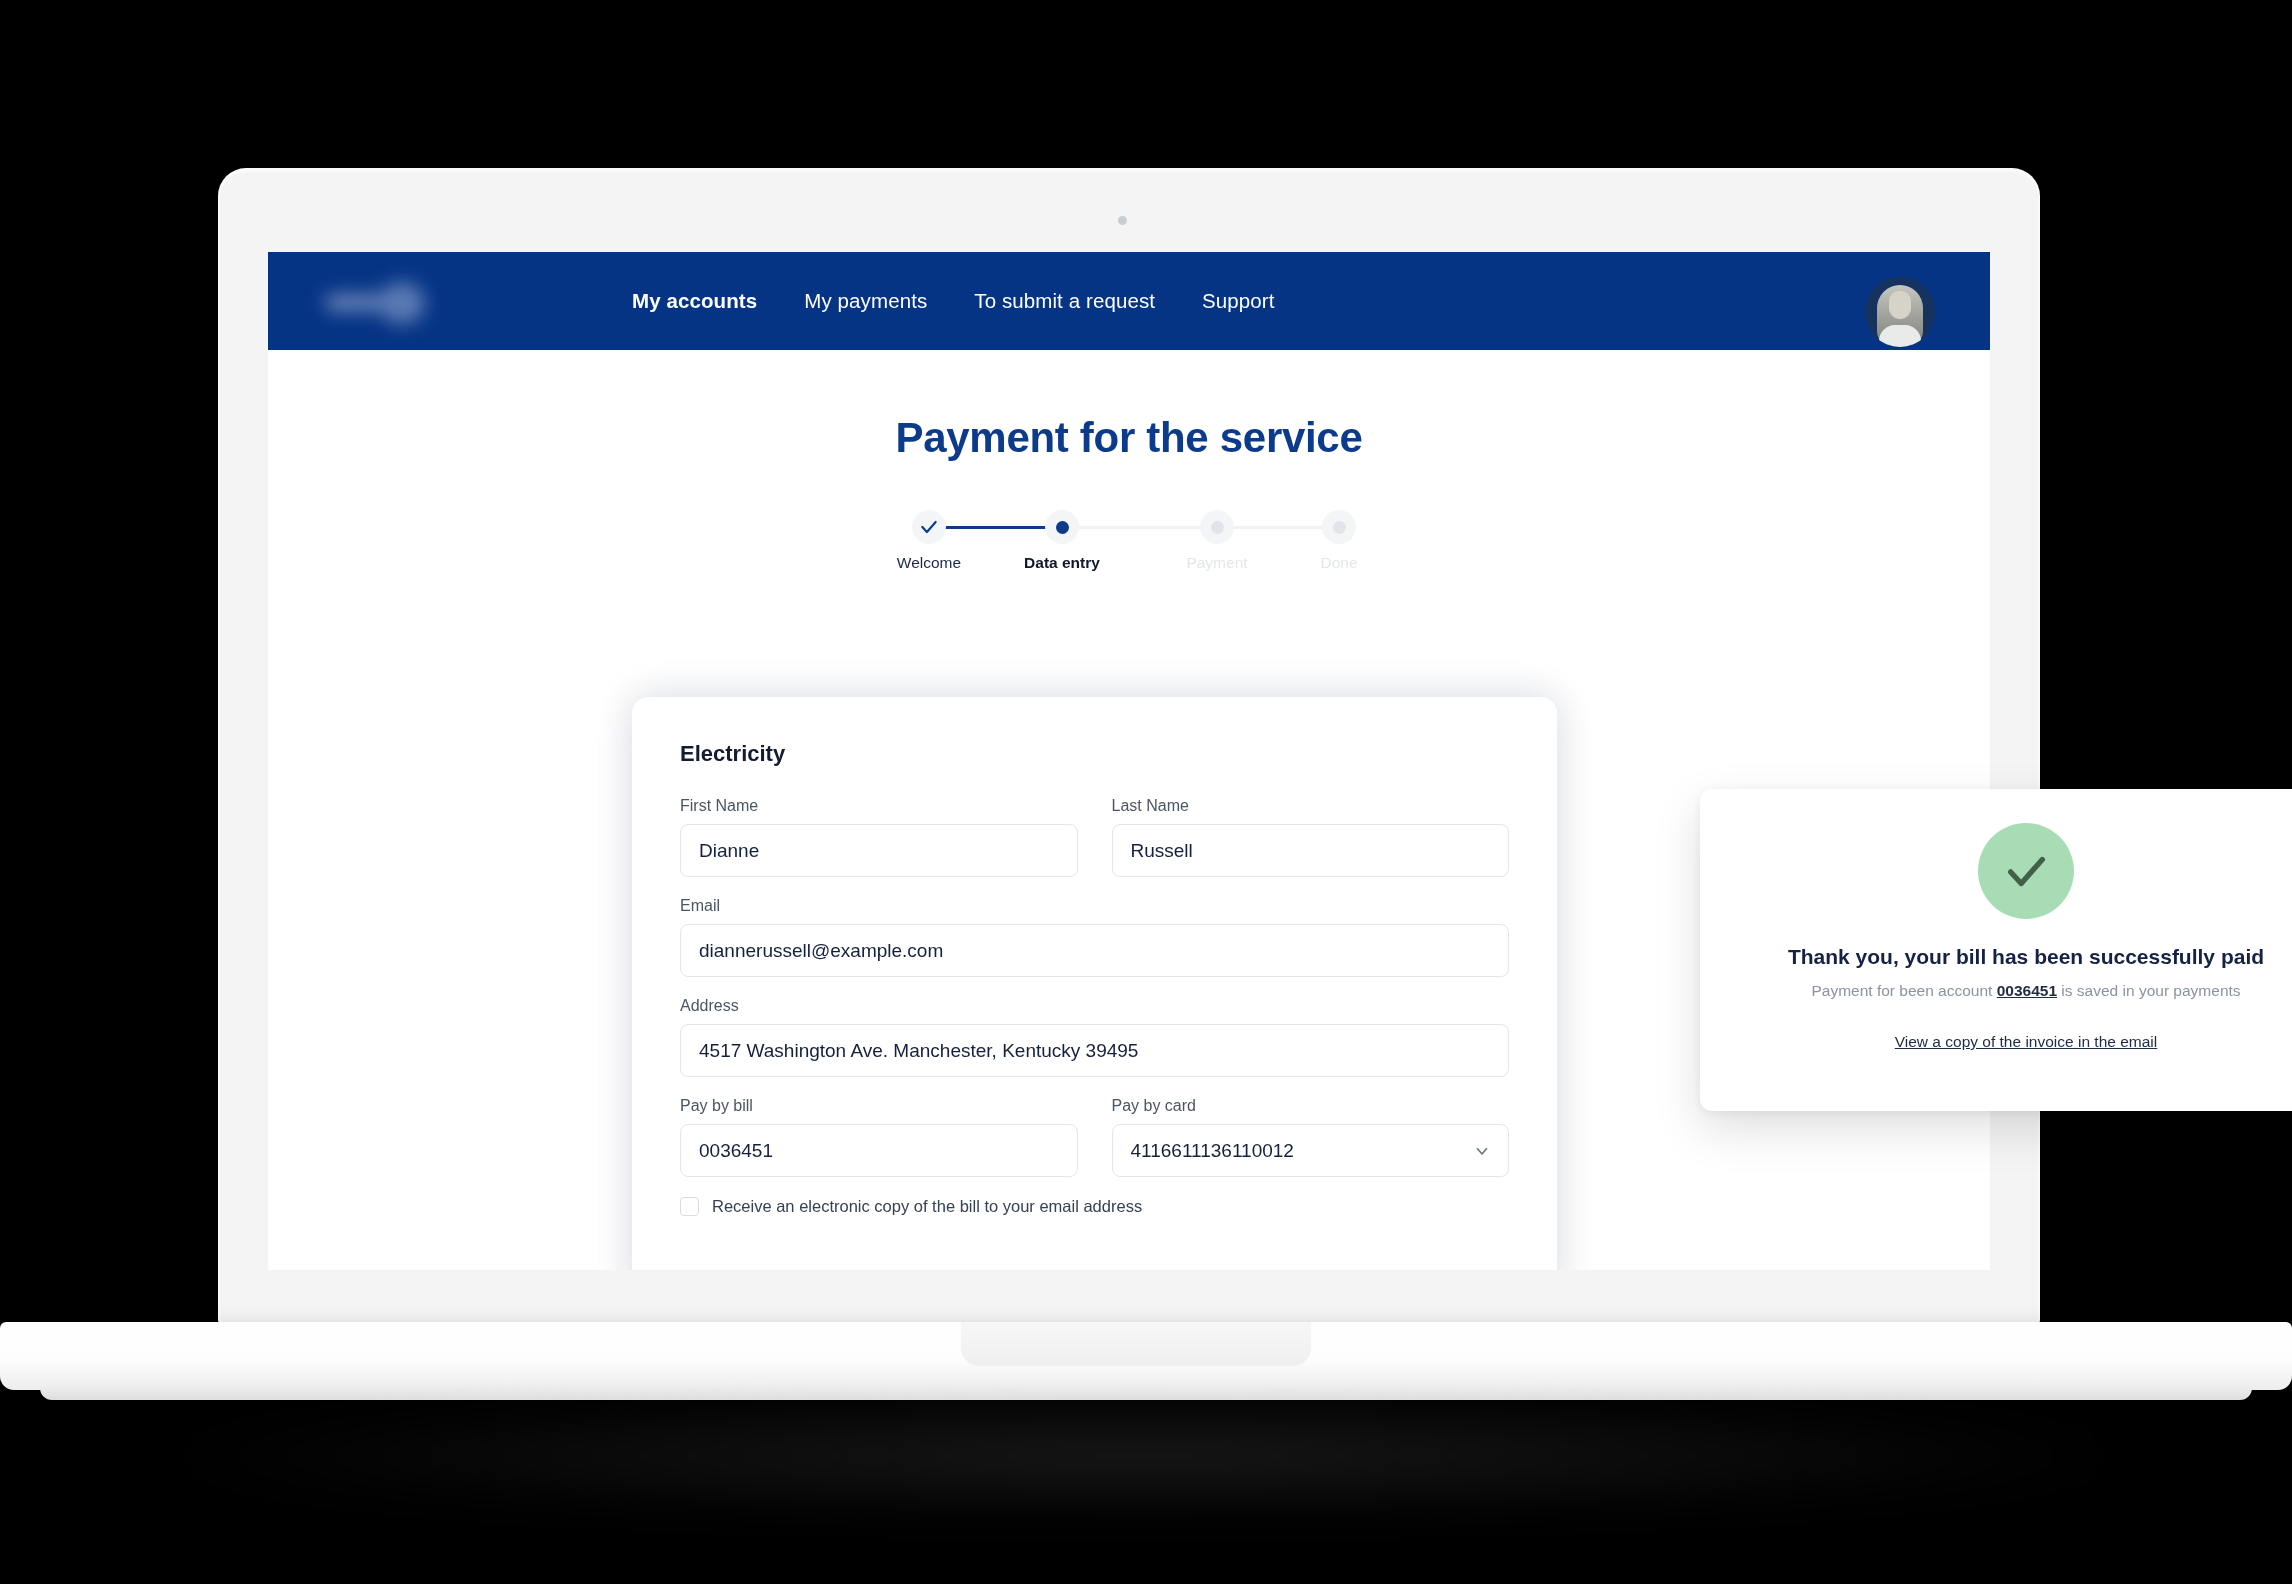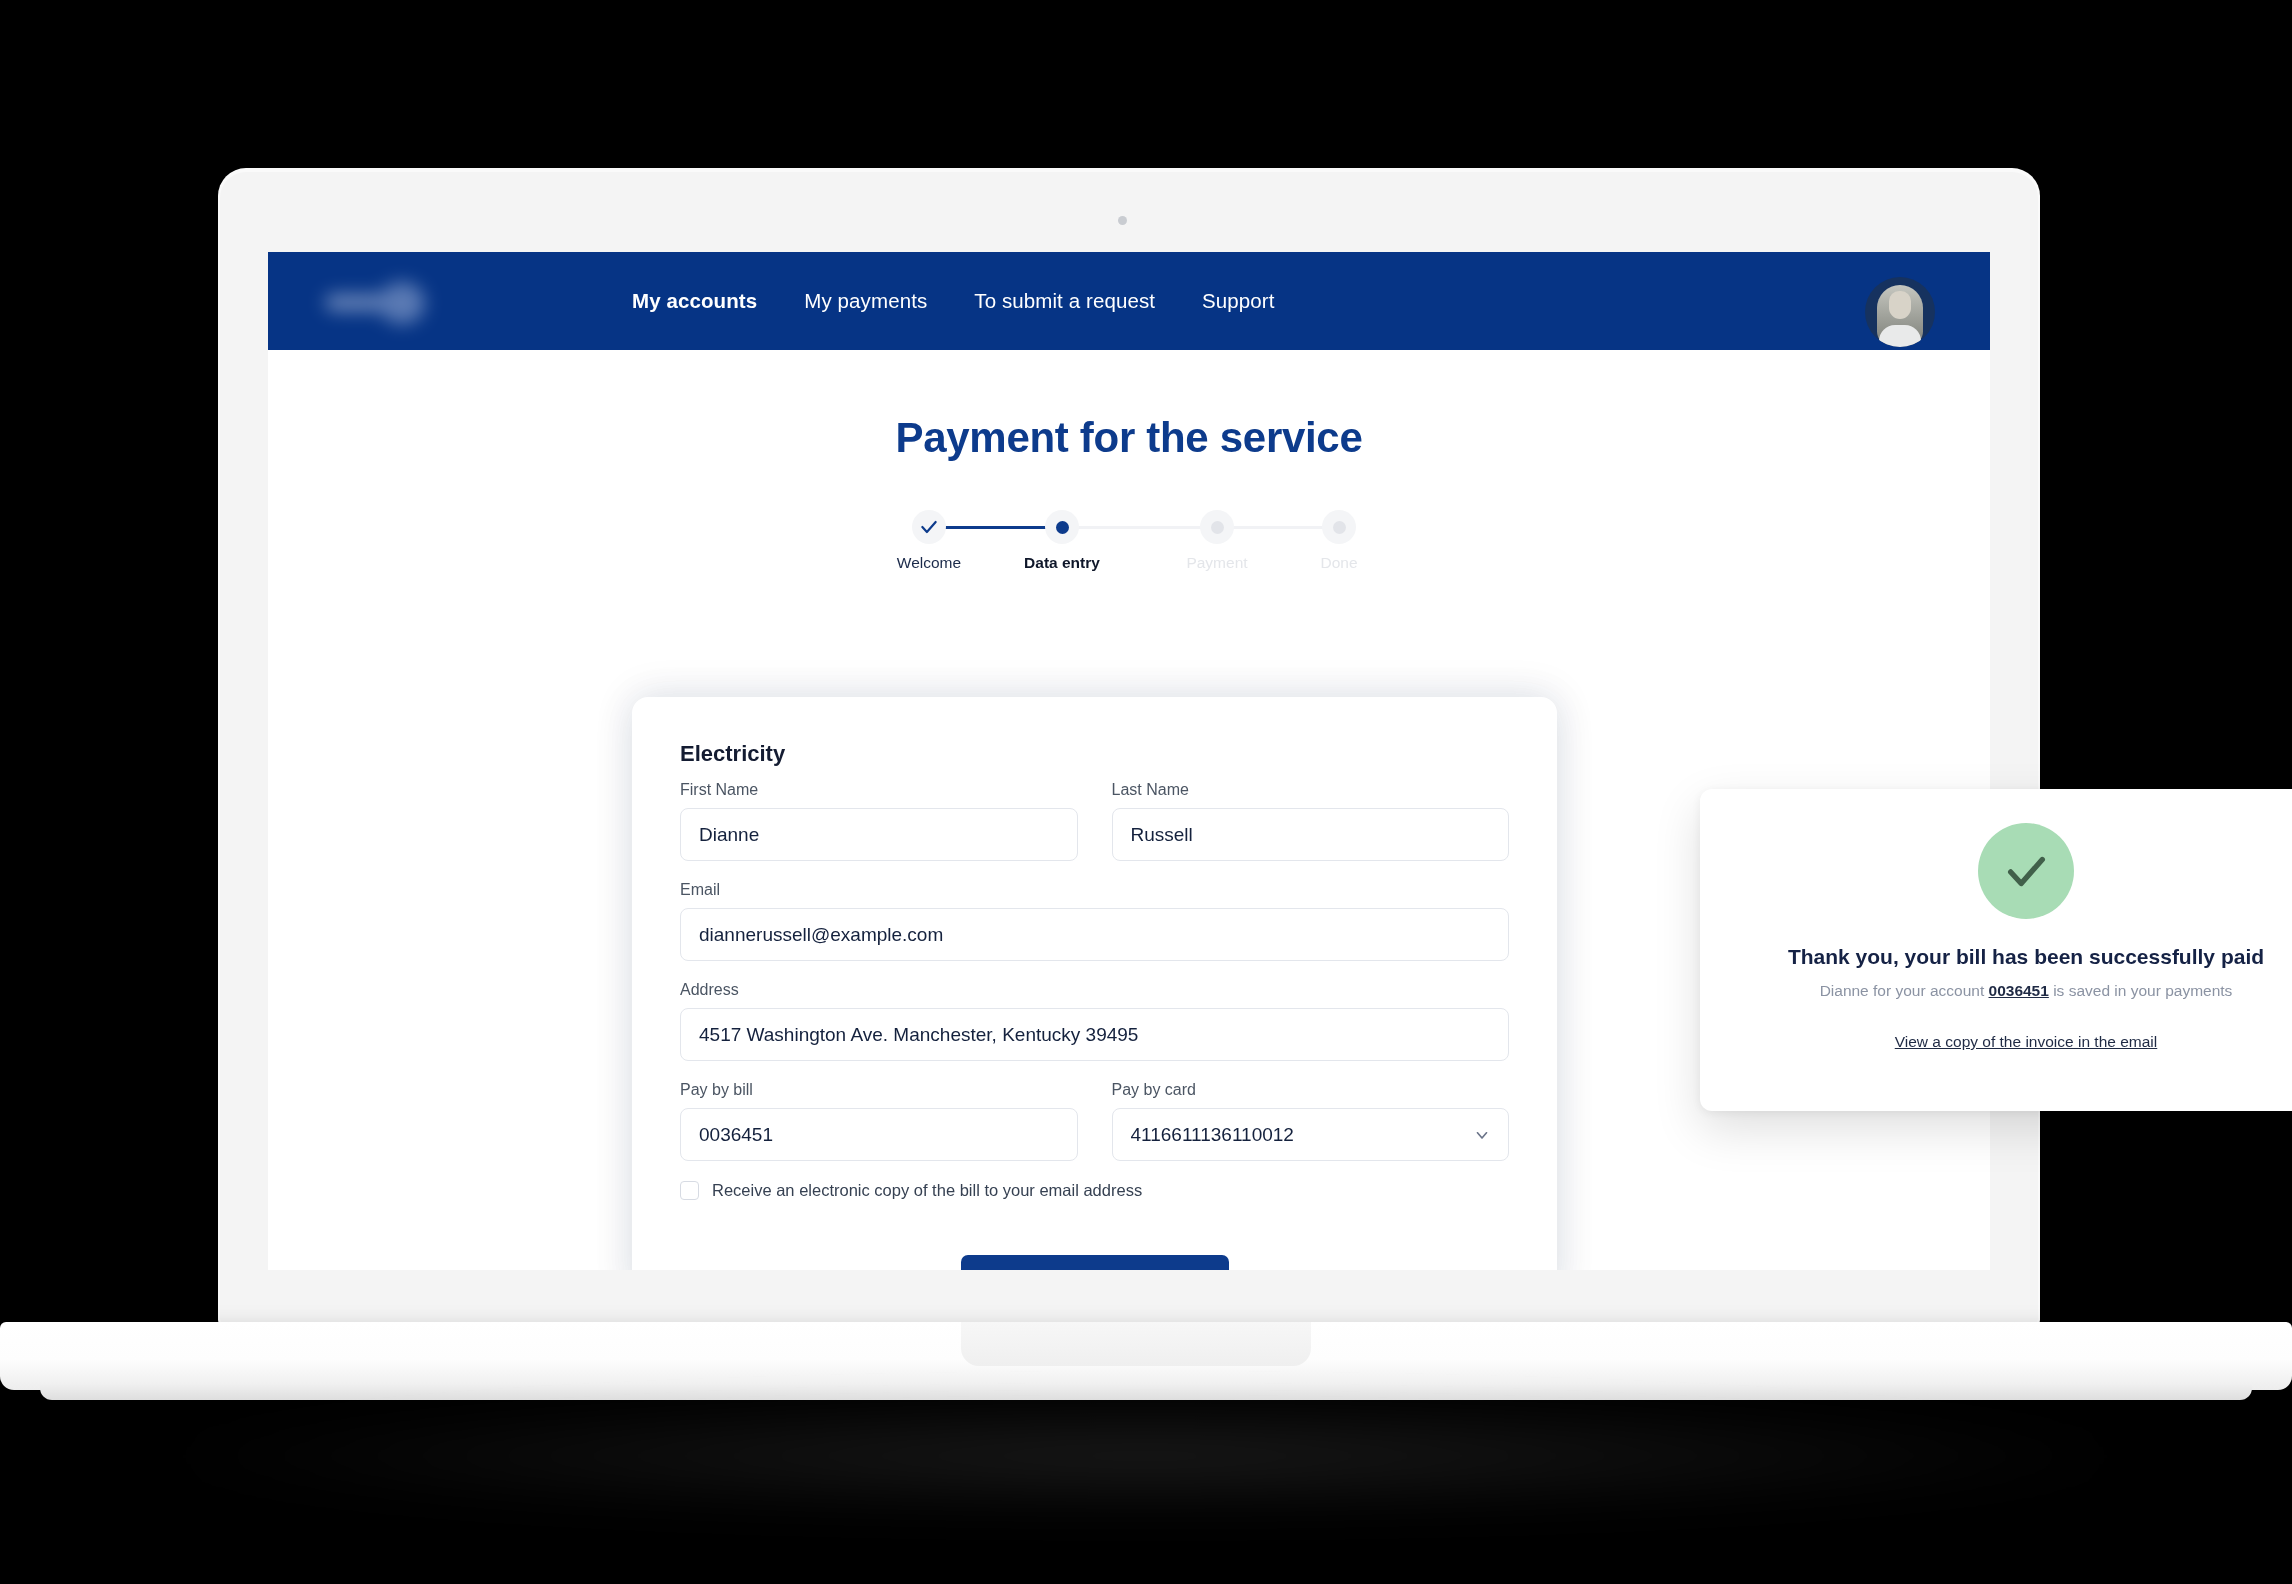--- a/index.html
+++ b/index.html
@@ -260,21 +260,21 @@
     height: 600px;
     background: #ffffff;
     border-radius: 16px 16px 0 0;
     box-shadow: 0 -2px 40px rgba(23,43,77,0.10), 0 4px 40px rgba(23,43,77,0.08);
     padding: 44px 48px 0 48px;
   }
   .card-title {
     font-size: 22px;
     font-weight: bold;
     color: #141c32;
-    margin-bottom: 14px;
+    margin-bottom: 30px;
   }
   .field-row {
     display: flex;
     gap: 34px;
     margin-bottom: 20px;
   }
   .field { flex: 1; position: relative; }
   .field.full { width: 100%; }
   .field-label {
     font-size: 16px;
@@ -516,20 +516,20 @@
   <div class="laptop-shadow"></div>
 
   <div class="notification">
     <div class="notif-circle">
       <svg class="notif-check" viewBox="0 0 24 24" fill="none" stroke="currentColor" stroke-width="2.8" stroke-linecap="round" stroke-linejoin="round">
           <polyline points="4 12.5 9.5 18.5 20.5 6"></polyline>
         </svg>
     </div>
     <div class="notif-title">Thank you, your bill has been successfully paid</div>
     <div class="notif-sub">
-      <span>Dianne for your account</span>
+      <span>Payment for been account</span>
       <span class="notif-account">0036451</span>
       <span>is saved in your payments</span>
     </div>
     <a class="notif-link">View a copy of the invoice in the email</a>
   </div>
 
 </div>
 
 </body></html>

